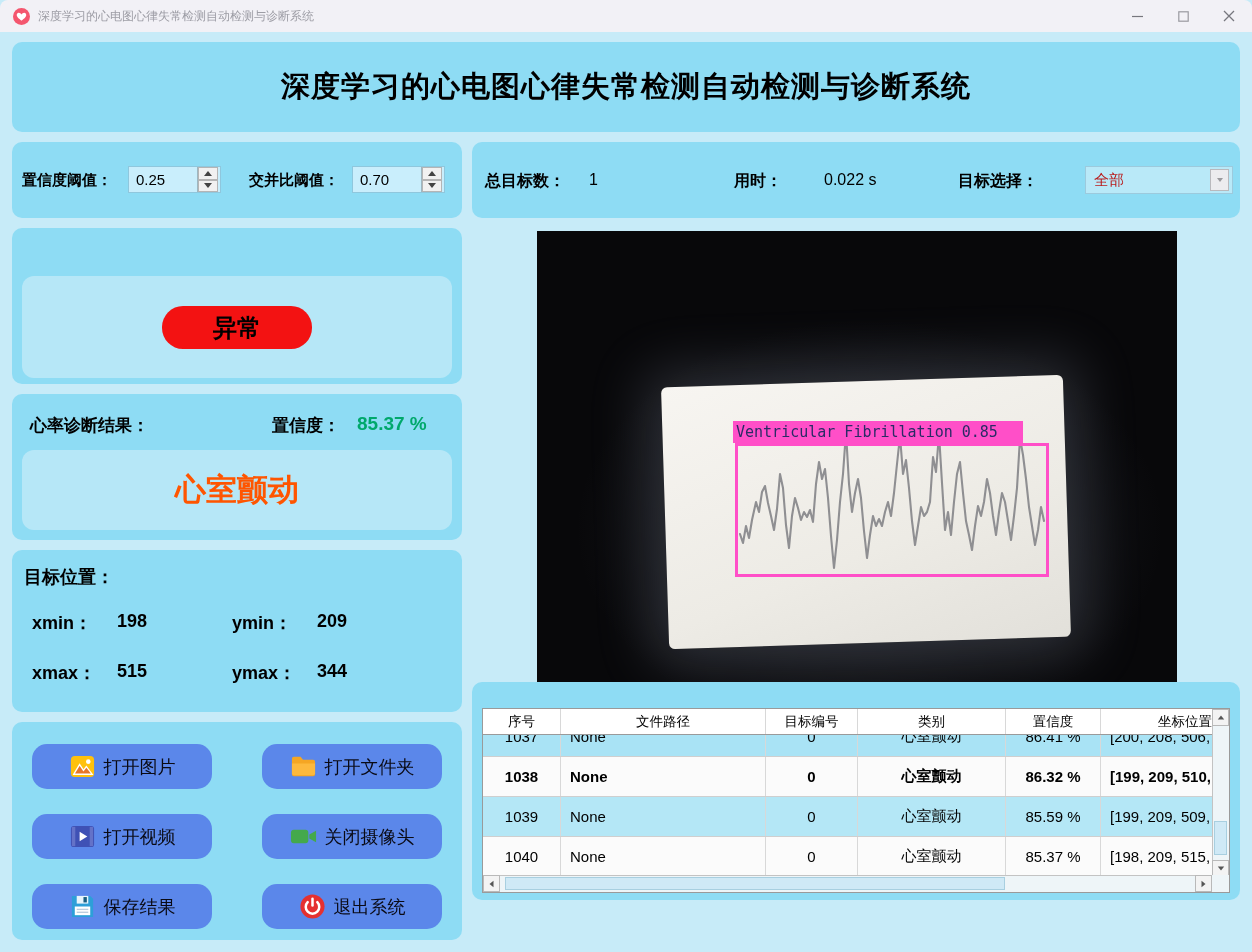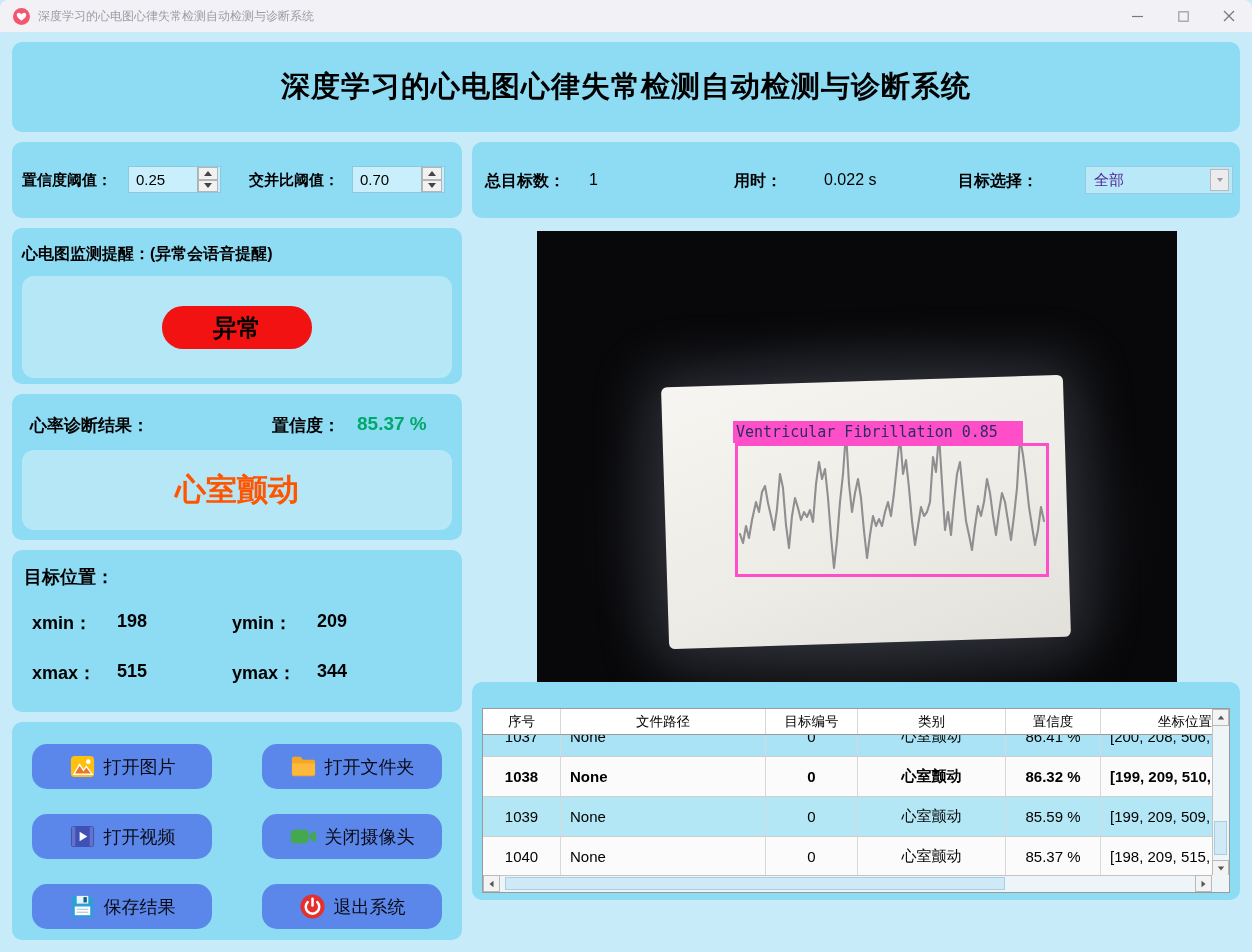--- a/index.html
+++ b/index.html
@@ -32,21 +32,21 @@
   .spin-btns { width:21px; display:flex; flex-direction:column; border-left:1px solid #9db7c2; }
   .spin-btn { flex:1; background:#f1f1f1; border:1px solid #b5b5b5; display:flex; align-items:center; justify-content:center; }
   .tri-up { width:0; height:0; border-left:4px solid transparent; border-right:4px solid transparent; border-bottom:5px solid #444; }
   .tri-dn { width:0; height:0; border-left:4px solid transparent; border-right:4px solid transparent; border-top:5px solid #444; }
   .tri-l  { width:0; height:0; border-top:4px solid transparent; border-bottom:4px solid transparent; border-right:5px solid #444; }
   .tri-r  { width:0; height:0; border-top:4px solid transparent; border-bottom:4px solid transparent; border-left:5px solid #444; }
 
   .stat-val { font-size:16px; color:#000; }
   .combo { position:absolute; left:613px; top:24px; width:148px; height:28px; background:#b9e9f8;
            border:1px solid #9ccadd; display:flex; align-items:center; }
-  .combo-text { flex:1; font-size:15px; color:#4c1d95; padding-left:8px; }
+  .combo-text { flex:1; font-size:15px; color:#b91c1c; padding-left:8px; }
   .combo-btn { width:19px; height:22px; margin-right:3px; background:#ececef; border:1px solid #b9b9bd;
                display:flex; align-items:center; justify-content:center; }
   .combo-btn .tri-dn { border-left-width:3.5px; border-right-width:3.5px; border-top-width:4px; border-top-color:#9a9a9e; }
 
   .status-btn { position:absolute; left:150px; top:72px; width:150px; height:43px; background:#f31212;
                 border-radius:21px; display:flex; align-items:center; justify-content:center;
                 font-size:24px; font-weight:bold; color:#000; }
   .result-text { font-size:31px; font-weight:bold; color:#ff5500; }
   .conf-green { font-size:19px; font-weight:bold; color:#00a86b; }
 
@@ -163,21 +163,20 @@
   <span class="lbl abs" style="left:486px; top:29px; font-size:16px;">目标选择：</span>
   <div class="combo">
     <span class="combo-text">全部</span>
     <div class="combo-btn">
         <div class="tri-dn"></div>
       </div>
   </div>
 </div>
 
 <div class="panel" style="left:12px; top:228px; width:450px; height:156px;">
-  <span class="lbl abs" style="left:10px; top:16px; font-size:16px; font-weight:bold;">心电图监测提醒：(异常会语音提醒)</span>
   <div class="inner-box" style="left:10px; top:48px; width:430px; height:102px;">
     <div class="status-btn" style="left:140px; top:30px;">异常</div>
   </div>
 </div>
 
 <div class="panel" style="left:12px; top:394px; width:450px; height:146px;">
   <span class="lbl abs" style="left:18px; top:20px; font-size:17px; font-weight:bold;">心率诊断结果：</span>
   <span class="lbl abs" style="left:260px; top:20px; font-size:17px; font-weight:bold;">置信度：</span>
   <span class="conf-green abs" style="left:345px; top:19px;">85.37 %</span>
   <div class="inner-box" style="left:10px; top:56px; width:430px; height:80px; display:flex; align-items:center; justify-content:center;">

